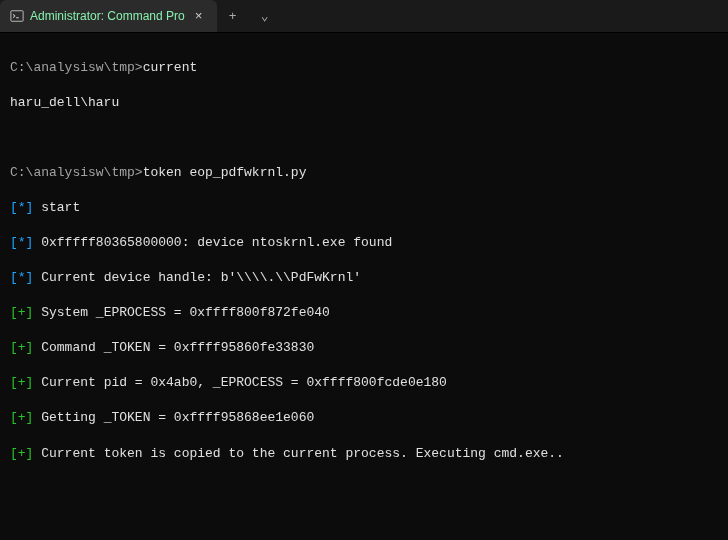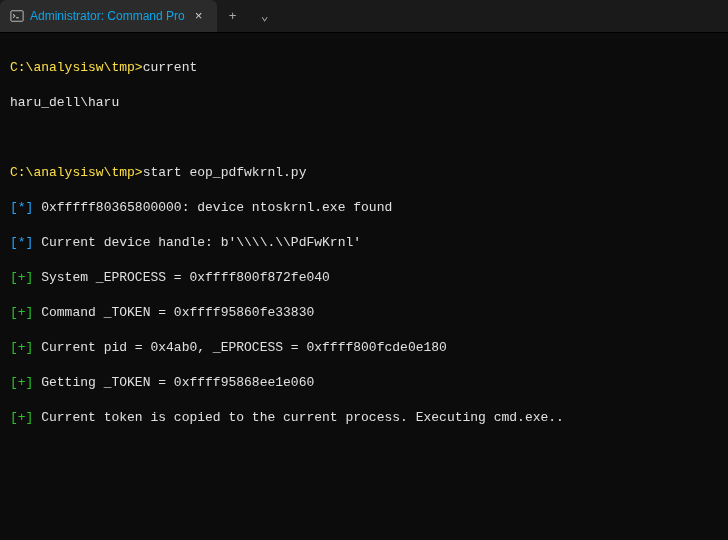--- a/index.html
+++ b/index.html
@@ -1,24 +1,24 @@
 <!DOCTYPE html>
 <html><head>
 <meta charset="utf-8">
 <style>
   html,body{margin:0;padding:0;width:728px;height:540px;background:#0c0c0c;font-family:Consolas,'Courier New',monospace;font-size:13px;color:#e0e0e0;overflow:hidden}
   .titlebar{height:32px;background:#1a1a1a;display:flex;align-items:center;border-bottom:1px solid #000}
   .tab{display:flex;align-items:center;height:32px;background:#2b2b2b;padding:0 10px;border-top-left-radius:6px;border-top-right-radius:6px;min-width:150px;gap:6px}
   .tab-icon{width:14px;height:14px;display:inline-block}
-  .tab-title{color:#0ea5e9;font-family:'Segoe UI',sans-serif;font-size:12px;flex:1;white-space:nowrap;overflow:hidden;text-overflow:ellipsis}
+  .tab-title{color:#86efac;font-family:'Segoe UI',sans-serif;font-size:12px;flex:1;white-space:nowrap;overflow:hidden;text-overflow:ellipsis}
   .tab-close{width:16px;height:16px;display:flex;align-items:center;justify-content:center;color:#ccc;cursor:pointer;border-radius:2px}
   .tb-btn{width:32px;height:32px;display:flex;align-items:center;justify-content:center;color:#aaa;cursor:pointer}
   .terminal{padding:8px 10px;line-height:1.35;white-space:pre;overflow:hidden}
   .line{white-space:pre}
-  .prompt{color:#fde047}
+  .prompt{color:#a3a3a3}
   .star{color:#1ea5ff}
   .plus{color:#28c528}
 </style>
 </head>
 <body>
 
 <div class="titlebar">
   <div class="tab">
     <span class="tab-icon">
       <svg viewBox="0 0 16 16" width="14" height="14">
@@ -31,21 +31,22 @@
     <span class="tab-close">×</span>
   </div>
   <div class="tb-btn">+</div>
   <div class="tb-btn">⌄</div>
 </div>
 
 <div class="terminal">
 <div class="line"><span class="prompt">C:\analysisw\tmp&gt;</span><span>current</span></div>
 <div class="line">haru_dell\haru</div>
 <div class="line">&nbsp;</div>
-<div class="line"><span class="prompt">C:\analysisw\tmp&gt;</span><span>start eop_pdfwkrnl.py</span></div>
+<div class="line"><span class="prompt">C:\analysisw\tmp&gt;</span><span>token eop_pdfwkrnl.py</span></div>
+<div class="line"><span class="star">[*]</span> <span>start</span></div>
 <div class="line"><span class="star">[*]</span> <span>0xfffff80365800000: device ntoskrnl.exe found</span></div>
 <div class="line"><span class="star">[*]</span> <span>Current device handle: b'\\\\.\\PdFwKrnl'</span></div>
 <div class="line"><span class="plus">[+]</span> <span>System _EPROCESS = 0xffff800f872fe040</span></div>
 <div class="line"><span class="plus">[+]</span> <span>Command _TOKEN = 0xffff95860fe33830</span></div>
 <div class="line"><span class="plus">[+]</span> <span>Current pid = 0x4ab0, _EPROCESS = 0xffff800fcde0e180</span></div>
 <div class="line"><span class="plus">[+]</span> <span>Getting _TOKEN = 0xffff95868ee1e060</span></div>
 <div class="line"><span class="plus">[+]</span> <span>Current token is copied to the current process. Executing cmd.exe..</span></div>
 
 
 

